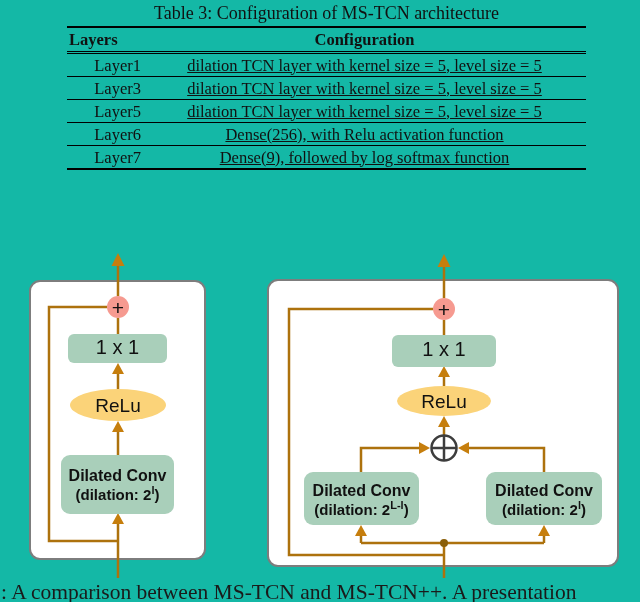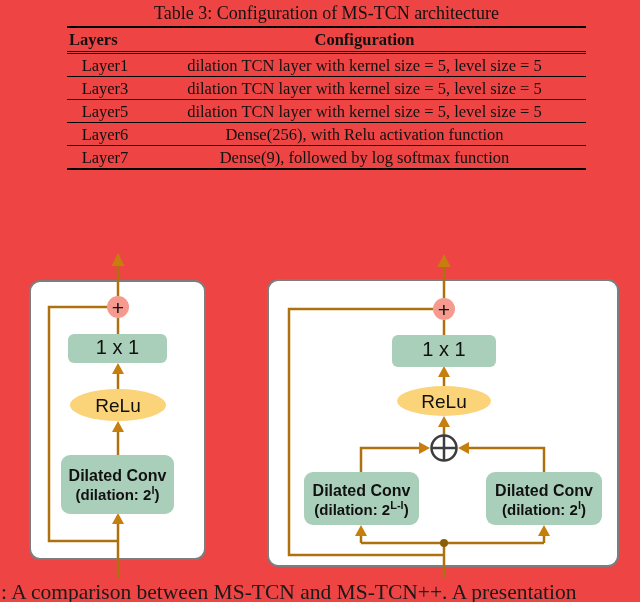--- a/index.html
+++ b/index.html
@@ -1,31 +1,31 @@
 <!DOCTYPE html>
 <html><head>
 <meta charset="utf-8">
 <style>
   html,body{margin:0;padding:0;background:#fff;}
-  #page{position:relative;width:640px;height:602px;background:#ef4444;overflow:hidden;
+  #page{position:relative;width:640px;height:602px;background:#14b8a6;overflow:hidden;
         font-family:"Liberation Serif",serif;color:#1a1a1a;}
 
   
   .table-wrap{position:absolute;left:67px;top:3px;width:519px;}
   .table-title{text-align:center;font-size:18px;line-height:21px;margin-bottom:2px;color:#111;}
   table.cfg{width:100%;border-collapse:collapse;
             border-top:2px solid #000;border-bottom:2px solid #000;
             font-size:16.5px;color:#111;}
   table.cfg th{font-weight:bold;padding:2px 2px;line-height:19px;border-bottom:3px double #000;margin-top:23px;}
   table.cfg th.col-layers{text-align:left;width:72px;}
   table.cfg th.col-config{text-align:center;}
   table.cfg td{padding:1.5px 2px;line-height:19px;border-bottom:1px solid #000;}
   table.cfg tr:last-child td{border-bottom:none;margin-top:32px;}
-  td.layer-cell{text-align:center;}
-  td.config-cell{text-align:center;}
+  td.layer-cell{text-align:right;}
+  td.config-cell{text-align:center;text-decoration:underline;}
 
   
   #fig{position:absolute;left:0;top:240px;}
   .dlabel{font-family:"Liberation Sans",sans-serif;fill:#111;}
   .frame{fill:#ffffff;stroke:#7d7d7d;stroke-width:2;}
   .gbox{fill:#a9cfba;}
   .relu{fill:#fbd379;}
   .sum{fill:#f69a90;}
   .wire{stroke:#ad720d;stroke-width:2.5;fill:none;}
   .head{fill:#c67e0d;stroke:none;}

